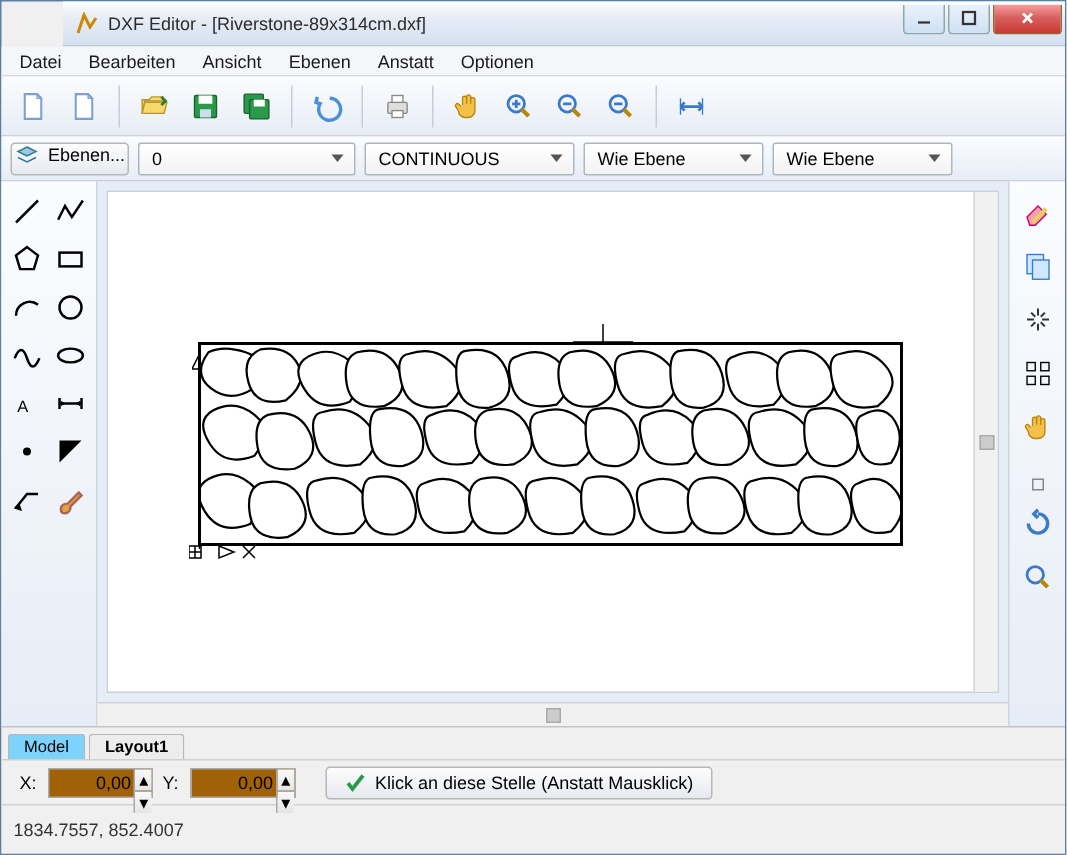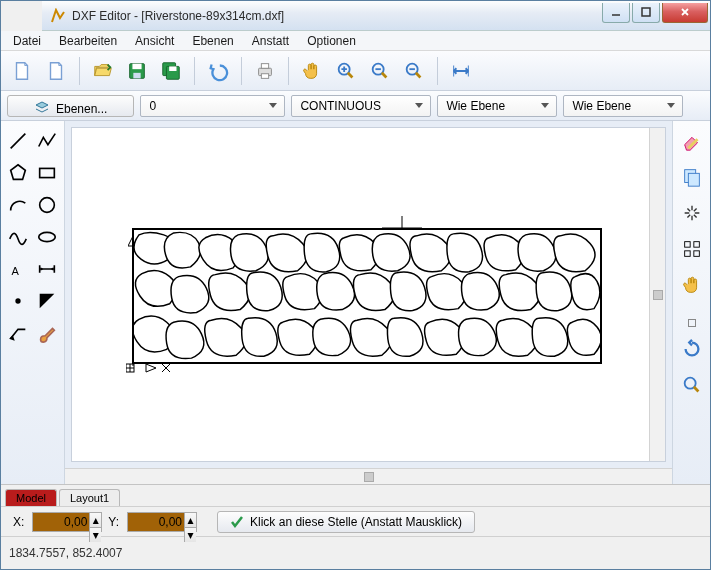--- a/index.html
+++ b/index.html
@@ -16,21 +16,21 @@
 
   .menubar { height: 20px; background: #f4f6f9; border-bottom: 1px solid #d9d9d9; display: flex; align-items: center; padding: 0 4px; gap: 2px;}
   .menubar .mi { padding: 2px 8px; color: #1a1a1a; cursor: default; }
 
   .toolbar { height: 40px; background: linear-gradient(to bottom, #fbfcfe, #e7edf6); border-bottom: 1px solid #c8d0dc; display: flex; align-items: center; padding: 0 6px; gap: 4px;}
   .tbtn { width: 30px; height: 30px; display: flex; align-items: center; justify-content: center; border-radius: 3px; }
   .tsep { width: 1px; height: 28px; background: #c4cdda; margin: 0 4px; }
   .tbtn svg { width: 22px; height: 22px; }
 
   .propbar { height: 30px; background: linear-gradient(to bottom, #fbfcfe, #e7edf6); border-bottom: 1px solid #c8d0dc; display: flex; align-items: center; padding: 0 6px; gap: 6px; }
-  .ebenen-btn { height: 22px; padding: 0 26px; background: linear-gradient(to bottom,#fdfdfd,#e6e9ef); border: 1px solid #b6b6b6; border-radius: 3px; display: flex; align-items: flex-end; gap: 6px;}
+  .ebenen-btn { height: 22px; padding: 0 2px; background: linear-gradient(to bottom,#fdfdfd,#e6e9ef); border: 1px solid #b6b6b6; border-radius: 3px; display: flex; align-items: flex-start; gap: 6px;}
   .combo { height: 22px; background: linear-gradient(to bottom,#fff,#f3f3f3); border: 1px solid #aeb6c2; border-radius: 2px; display: flex; align-items: center; padding: 0 4px 0 8px; justify-content: space-between;}
   .combo .arrow { width: 14px; height: 14px; display: flex; align-items: center; justify-content: center; }
   .combo0 { width: 145px; } .combo1 { width: 140px; } .combo2 { width: 120px; } .combo3 { width: 120px; }
 
   .workarea { flex: 1; display: flex; background: #e7edf6; min-height: 0;}
   .lefttools { width: 64px; background: linear-gradient(to bottom,#fbfcfe,#e7edf6); border-right: 1px solid #cdd6e1; padding: 6px 4px; display: grid; grid-template-columns: 1fr 1fr; grid-auto-rows: 28px; gap: 4px 4px; align-content: start;}
   .lt { display: flex; align-items: center; justify-content: center; border-radius: 2px;}
   .lt svg { width: 22px; height: 22px; stroke: #000; stroke-width: 1.8; fill: none; }
 
   .canvaswrap { flex: 1; display: flex; flex-direction: column; min-width: 0;}
@@ -45,22 +45,22 @@
   .origin-markers { position: absolute; left: 54px; top: 228px; }
   .scroll-h { height: 16px; background: #f1f1f1; border-top: 1px solid #d3d3d3; display:flex; align-items:center;}
   .scroll-h .thumb { width: 10px; height: 10px; background:#ccc; margin:0 auto; border:1px solid #aaa;}
   .scroll-v { position:absolute; right:0; top:0; bottom:0; width:16px; background:#f1f1f1; border-left:1px solid #d3d3d3; display:flex; justify-content:center;}
   .scroll-v .thumb { width:10px; height:10px; background:#ccc; margin:auto 0; border:1px solid #aaa;}
 
   .righttools { width: 38px; background: linear-gradient(to bottom,#fbfcfe,#e7edf6); border-left: 1px solid #cdd6e1; padding: 6px 4px; display: flex; flex-direction: column; gap: 8px; align-items: center;}
   .rt { width: 28px; height: 28px; display:flex; align-items:center; justify-content:center; border-radius:2px;}
 
   .tabs { height: 22px; background: #f0f0f0; border-top: 1px solid #c4c4c4; display:flex; align-items:flex-end; padding-left: 4px;}
-  .tab { padding: 2px 10px; background:#b91c1c; border:1px solid #b8b8b8; border-bottom:none; margin-right:2px; border-radius: 3px 3px 0 0; font-size:11px;}
-  .tab.inactive { background:#ededed; }
+  .tab { padding: 2px 10px; background:#7dd3fc; border:1px solid #b8b8b8; border-bottom:none; margin-right:2px; border-radius: 3px 3px 0 0; font-size:11px;}
+  .tab.inactive { background:#ededed;font-weight:bold; }
 
   .coordbar { height: 30px; background:#f0f0f0; border-top:1px solid #d0d0d0; display:flex; align-items:center; padding: 0 12px; gap:6px;}
   .coordbar label { margin-right: 2px; }
   .spin { width: 70px; height: 20px; border:1px solid #aaa; background:#a16207; display:flex; align-items:center; padding:0 14px 0 4px; position:relative; justify-content:flex-end;}
   .spin .spinbtns { position:absolute; right:0; top:0; bottom:0; width:12px; display:flex; flex-direction:column;}
   .spin .spinbtns div { flex:1; background:linear-gradient(#f8f8f8,#e5e5e5); border-left:1px solid #aaa; display:flex; align-items:center; justify-content:center;}
   .spin .spinbtns div:first-child { border-bottom:1px solid #aaa;}
   .klickbtn { margin-left: 14px; height:22px; padding:0 12px; background:linear-gradient(#fdfdfd,#e6e9ef); border:1px solid #b6b6b6; border-radius:3px; display:flex; align-items:center; gap:6px;}
 
   .status { height: 33px; background:#f0f0f0; border-top:1px solid #d0d0d0; padding: 2px 8px; font-size: 11px; color:#333; display:flex; align-items:center;}

